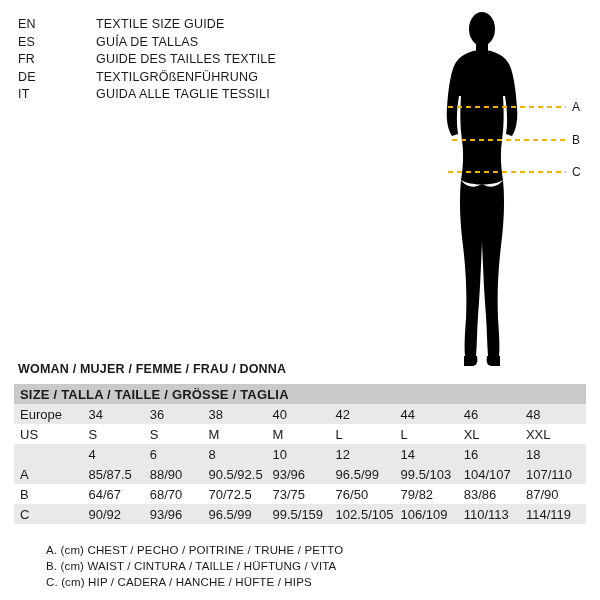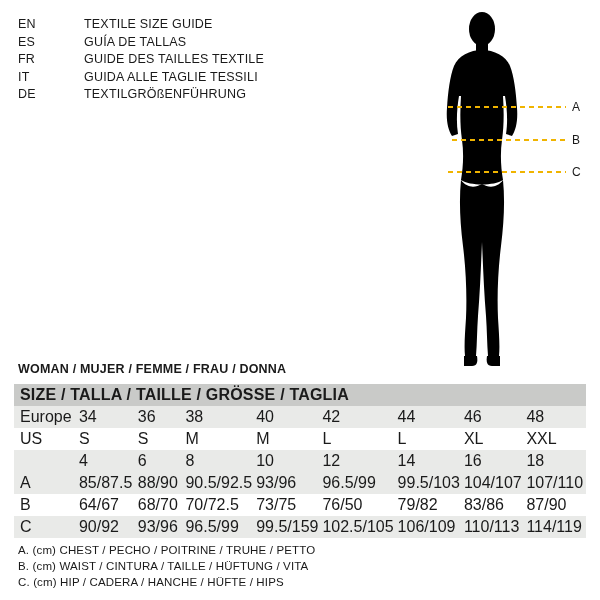--- a/index.html
+++ b/index.html
@@ -37,20 +37,21 @@
     gap: 32px;
   }
   .lang-code {
     width: 34px;
     flex: 0 0 34px;
     color: #1a1a1a;
   }
   .lang-text {
     color: #1a1a1a;
     white-space: nowrap;
+    margin-left: 12px;
   }
 
   
   .figure-wrap {
     position: absolute;
     left: 430px;
     top: 8px;
     width: 160px;
     height: 362px;
   }
@@ -81,21 +82,21 @@
     letter-spacing: 0.2px;
     color: #1a1a1a;
   }
 
   table.size-table {
     position: absolute;
     left: 14px;
     top: 384px;
     width: 572px;
     border-collapse: collapse;
-    font-size: 16px;
+    font-size: 13px;
     color: #1a1a1a;
   }
   table.size-table td {
     padding: 2px 2px;
     height: 16px;
     border: none;
   }
   .row-head {
     background: #c9cac8;
     font-weight: bold;
@@ -120,47 +121,47 @@
   
   .notes {
     position: absolute;
     left: 18px;
     top: 542px;
     font-size: 11.5px;
     line-height: 16px;
     letter-spacing: 0.15px;
     color: #1a1a1a;
   }
-  .notes div { white-space: nowrap; }
+  .notes div { white-space: nowrap; margin-left: 28px; }
 </style>
 </head>
 <body>
 
 <div class="page">
 
   <div class="lang-block">
     <div class="lang-row">
       <span class="lang-code">EN</span>
       <span class="lang-text">TEXTILE SIZE GUIDE</span>
     </div>
     <div class="lang-row">
       <span class="lang-code">ES</span>
       <span class="lang-text">GUÍA DE TALLAS</span>
     </div>
     <div class="lang-row">
       <span class="lang-code">FR</span>
       <span class="lang-text">GUIDE DES TAILLES TEXTILE</span>
     </div>
     <div class="lang-row">
+      <span class="lang-code">DE</span>
+      <span class="lang-text">TEXTILGRÖßENFÜHRUNG</span>
+    </div>
+    <div class="lang-row">
       <span class="lang-code">IT</span>
       <span class="lang-text">GUIDA ALLE TAGLIE TESSILI</span>
-    </div>
-    <div class="lang-row">
-      <span class="lang-code">DE</span>
-      <span class="lang-text">TEXTILGRÖßENFÜHRUNG</span>
     </div>
   </div>
 
   <div class="figure-wrap">
     <svg class="figure-svg" width="160" height="362" viewBox="0 0 160 362">
       <g fill="#000000">
 
         <ellipse cx="52" cy="21" rx="13" ry="17"></ellipse>
 
         <rect x="46" y="34" width="12" height="12"></rect>

